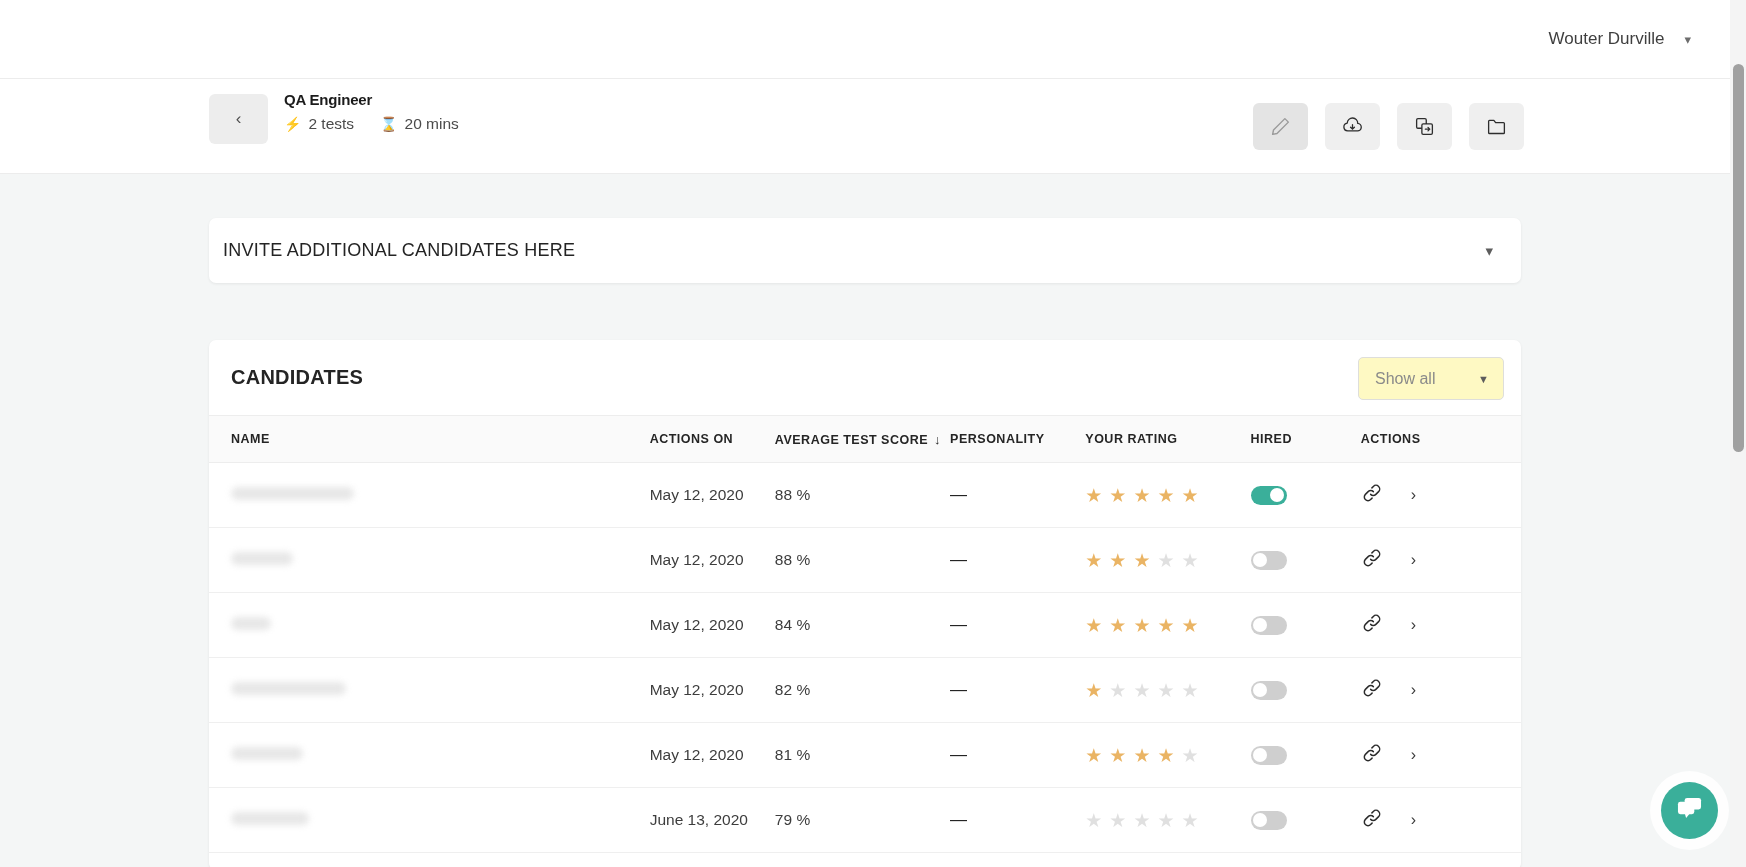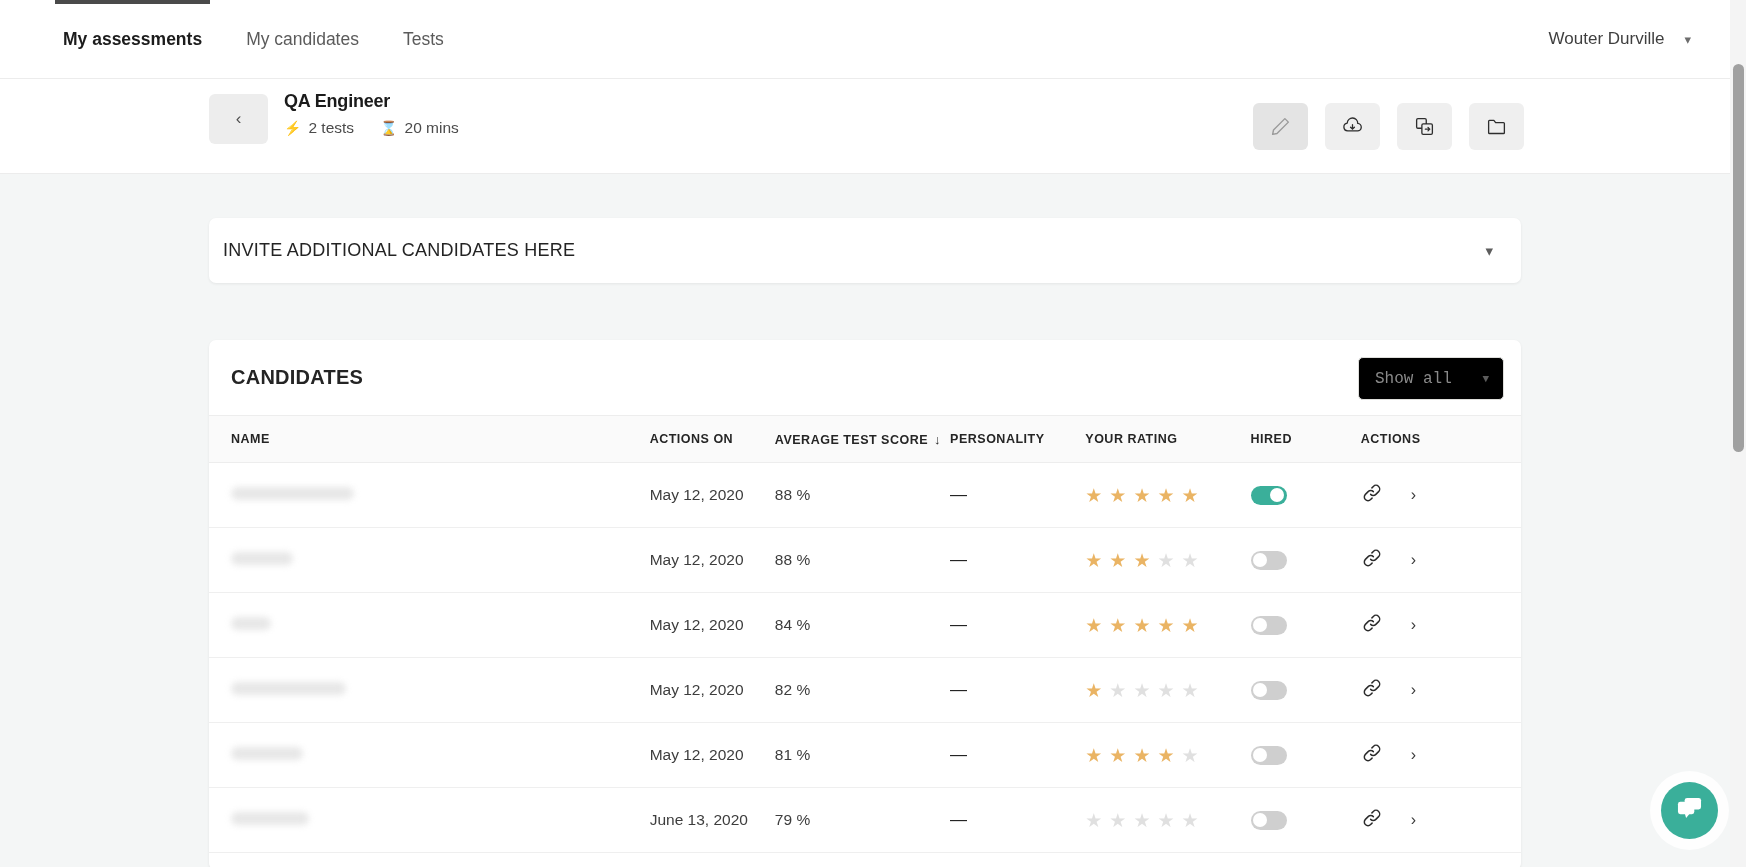--- a/index.html
+++ b/index.html
@@ -45,21 +45,21 @@
     position:absolute; top:79px; left:0; width:1736px; height:95px;
     background:#ffffff; border-bottom:1px solid #ececec;
   }
   .back-btn {
     position:absolute; left:209px; top:15px; width:59px; height:50px;
     background:#ededed; border-radius:6px; display:flex;
     align-items:center; justify-content:center; cursor:pointer;
     color:#4e4e4e; font-size:17px;
   }
   .title-block { position:absolute; left:284px; top:12px; }
-  .title-block h1 { font-size:18px; font-weight:700; color:#1b1b1b; letter-spacing:-0.2px;}
+  .title-block h1 { font-size:15px; font-weight:700; color:#1b1b1b; letter-spacing:-0.2px;}
   .meta { display:flex; align-items:center; margin-top:7px; }
   .meta-item { display:flex; align-items:center; font-size:15.5px; color:#4b4b4b; margin-right:26px; }
   .meta-item .mi { margin-right:7px; font-size:14px; color:#2e2e2e; display:inline-block; }
 
   .hdr-actions { position:absolute; right:222px; top:103px; display:flex; }
   .icon-btn {
     width:55px; height:47px; background:#efefef; border-radius:6px;
     display:flex; align-items:center; justify-content:center;
     margin-left:17px; cursor:pointer;
   }
@@ -88,22 +88,22 @@
   }
   .cands-head {
     height:75px; display:flex; align-items:center; position:relative;
   }
   .cands-head .ttl {
     margin-left:22px; font-size:20px; font-weight:700; color:#242424;
     letter-spacing:0.25px;
   }
   .select {
     position:absolute; right:17px; top:17px; width:146px; height:43px;
-    border:1px solid #dededb; border-radius:5px; background:#000000;
-    display:flex; align-items:center; cursor:pointer;font-family:Liberation Mono, monospace;
+    border:1px solid #dededb; border-radius:5px; background:#fef9c3;
+    display:flex; align-items:center; cursor:pointer;
   }
   .select .sv { margin-left:16px; font-size:16px; color:#8a8a8a; }
   .select .sc { position:absolute; right:14px; font-size:11px; color:#5c5c5c; }
 
   table { width:100%; border-collapse:collapse; table-layout:fixed; }
   thead tr { background:#fafafa; border-top:1px solid #ededed; border-bottom:1px solid #ededed; }
   th {
     font-size:12.5px; font-weight:700; color:#252525; letter-spacing:0.5px;
     text-align:left; height:47px; padding:0; vertical-align:middle;
   }
@@ -163,25 +163,20 @@
     background:#a0a0a0; border-radius:6px; cursor:pointer;
   }
 </style>
 </head>
 <body>
 
 <div class="page">
 
   <div class="topbar">
 
-    <div class="nav">
-      <div class="nav-item active">My assessments</div>
-      <div class="nav-item">My candidates</div>
-      <div class="nav-item">Tests</div>
-    </div>
 
     <div class="user-menu">
       <span>Wouter Durville</span>
       <span class="caret">▾</span>
     </div>
   </div>
 
   <div class="subheader">
     <div class="back-btn">
       <span>‹</span>

